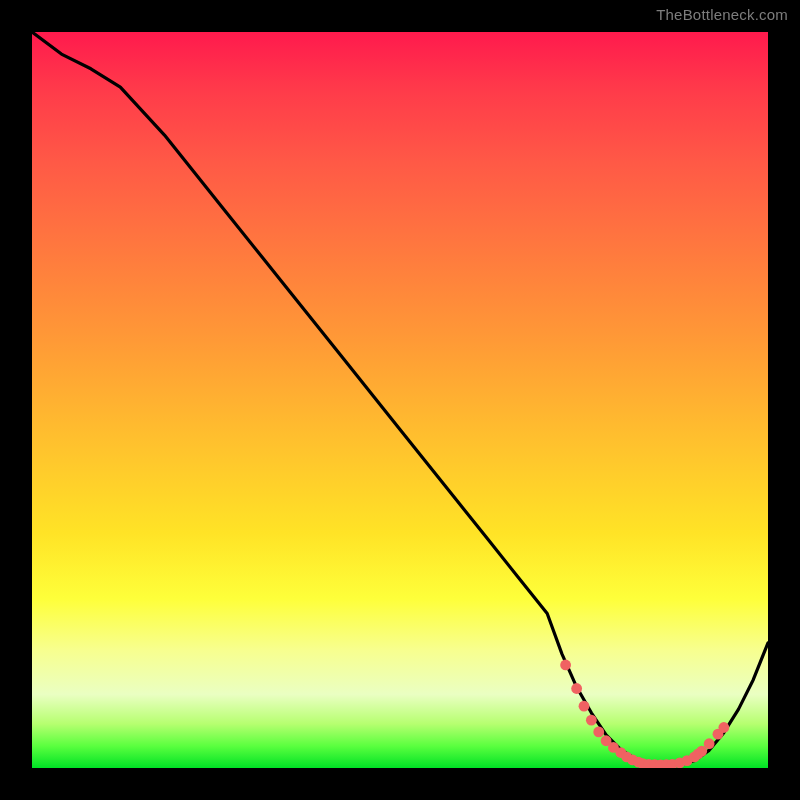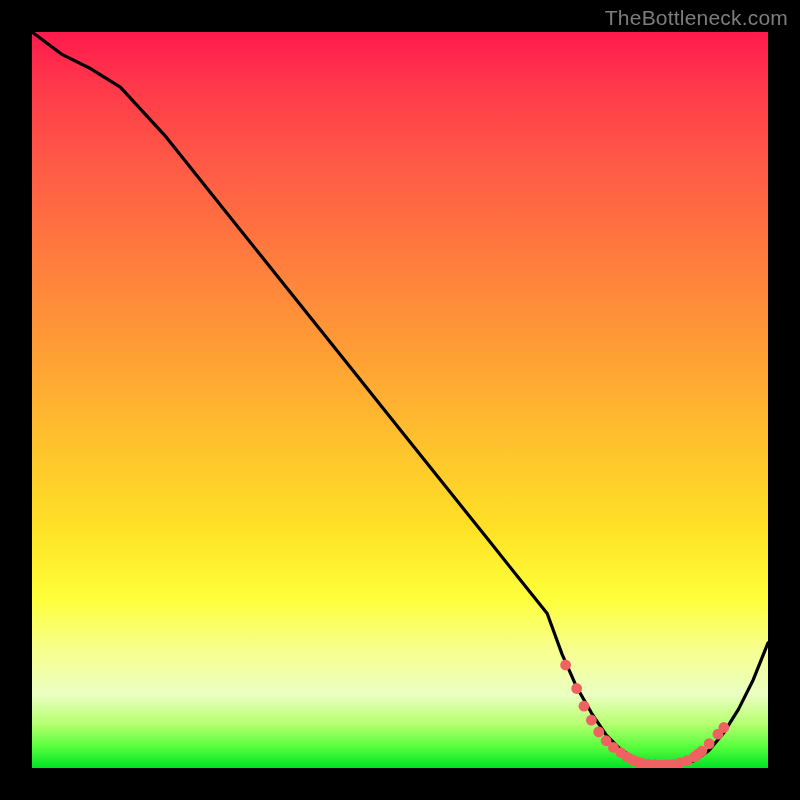--- a/index.html
+++ b/index.html
@@ -48,21 +48,21 @@
     position: absolute;
     left: 0; top: 0;
     width: 736px;
     height: 736px;
   }
   .watermark {
     position: absolute;
     top: 6px;
     right: 12px;
     color: #7d7d7d;
-    font-size: 21px;
+    font-size: 15px;
     font-weight: 500;
     letter-spacing: 0.2px;
     user-select: none;
     text-align: right;
   }
 </style>
 </head>
 <body>
 
 <div class="stage">

